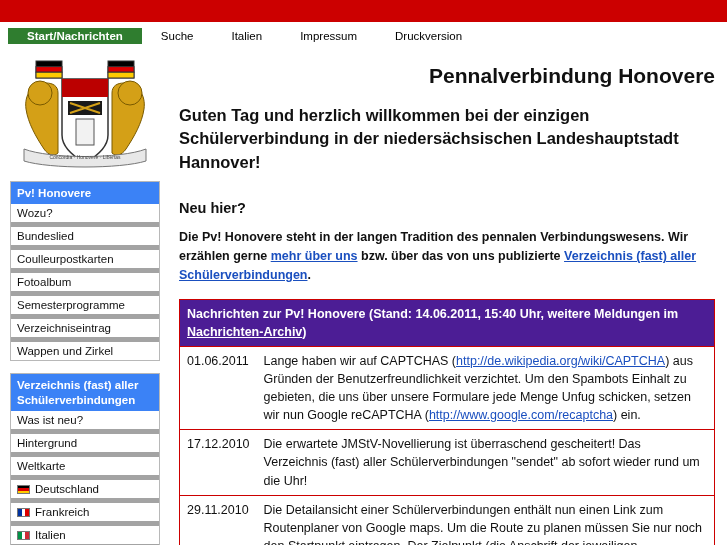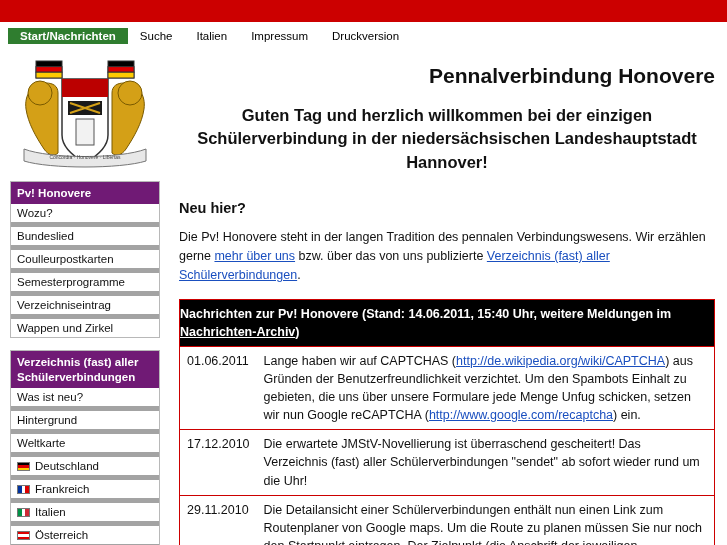--- a/index.html
+++ b/index.html
@@ -25,21 +25,21 @@
     background: #ffffff;
     padding: 3px 0 0 8px;
     display: flex;
     align-items: center;
     gap: 0px;
     font-size: 11.5px;
   }
   .navitem {
     color: #000000;
     text-decoration: none;
-    padding: 2px 12px;
+    padding: 2px 19px;
     white-space: nowrap;
     text-align: right;
   }
   .navitem.active {
     background: #2f7d2f;
     color: #ffffff;
     font-weight: bold;
   }
 
   
@@ -57,21 +57,21 @@
     position: relative;
   }
 
   .panel {
     width: 150px;
     margin: 0 0 12px 6px;
     border: 1px solid #b8b8b8;
     background: #ffffff;
   }
   .panel-head {
-    background: #701a75;
+    background: #3b82f6;
     color: #ffffff;
     font-weight: bold;
     font-size: 11.5px;
     padding: 4px 6px;
     line-height: 1.25;
   }
   .panel ul { list-style: none; margin: 0; padding: 0; }
   .panel li {
     border-top: 5px solid #a3a3a3;
     font-size: 11.5px;
@@ -101,47 +101,47 @@
     color: #111;
     font-weight: bold;
     text-align: right;
   }
   h2.welcome {
     font-size: 16.5px;
     line-height: 1.42;
     margin: 0 0 26px 0;
     color: #111;
     font-weight: bold;
-    text-align: center;
   }
   h3.sub {
     font-size: 14.5px;
     margin: 16px 0 12px 0;
     font-weight: bold;
     color: #111;
   }
   p.intro {
     font-size: 12.5px;
     line-height: 1.5;
     margin: 0 0 14px 0;
     color: #111;
+    font-weight: bold;
   }
   a.link { color: #1a4fbf; text-decoration: underline; }
 
   
   .newsbox {
     border: 1px solid #cc0000;
     width: 100%;
   }
   .news-head {
-    background: #000000;
+    background: #4c1d95;
     color: #ffffff;
     font-weight: bold;
     font-size: 12.5px;
-    padding: 5px 0;
+    padding: 5px 7px;
     line-height: 1.45;
   }
   .news-head a { color: #ffffff; text-decoration: underline; }
   table.news { border-collapse: collapse; width: 100%; }
   table.news td {
     border-top: 1px solid #cc0000;
     font-size: 12.5px;
     line-height: 1.45;
     padding: 5px 7px;
     vertical-align: top;
@@ -203,20 +203,23 @@
         <div class="panel-head">Pv! Honovere</div>
         <ul>
           <li>
               <span>Wozu?</span>
             </li>
           <li>
               <span>Bundeslied</span>
             </li>
           <li>
               <span>Coulleurpostkarten</span>
+            </li>
+          <li>
+              <span>Fotoalbum</span>
             </li>
           <li>
               <span>Semesterprogramme</span>
             </li>
           <li>
               <span>Verzeichniseintrag</span>
             </li>
           <li>
               <span>Wappen und Zirkel</span>
             </li>

